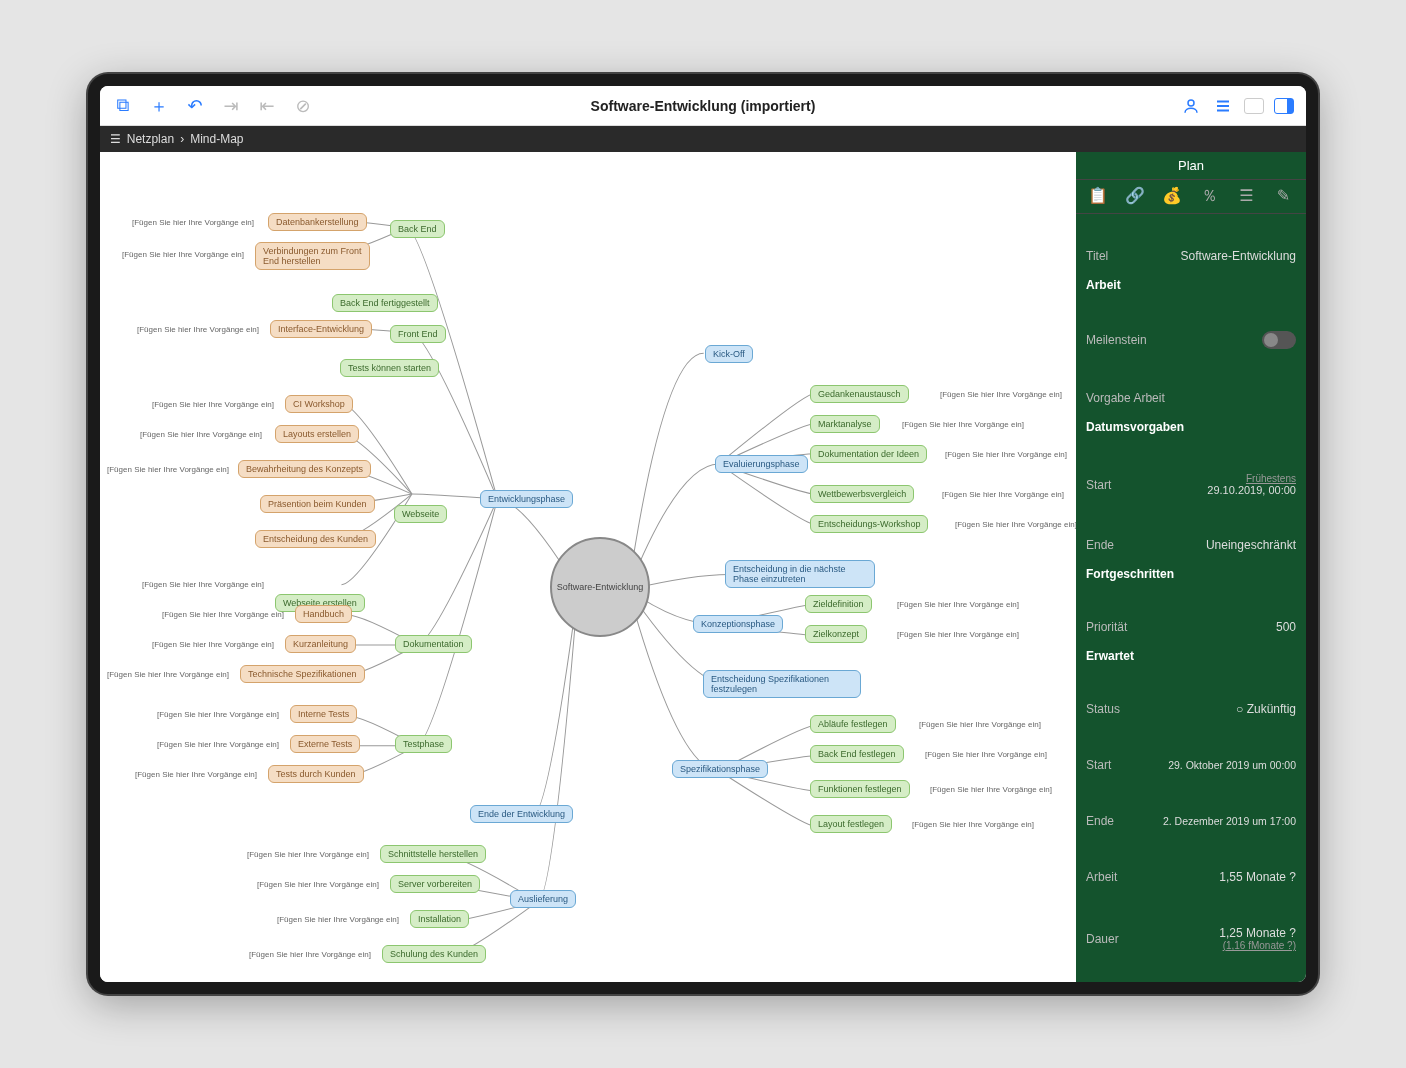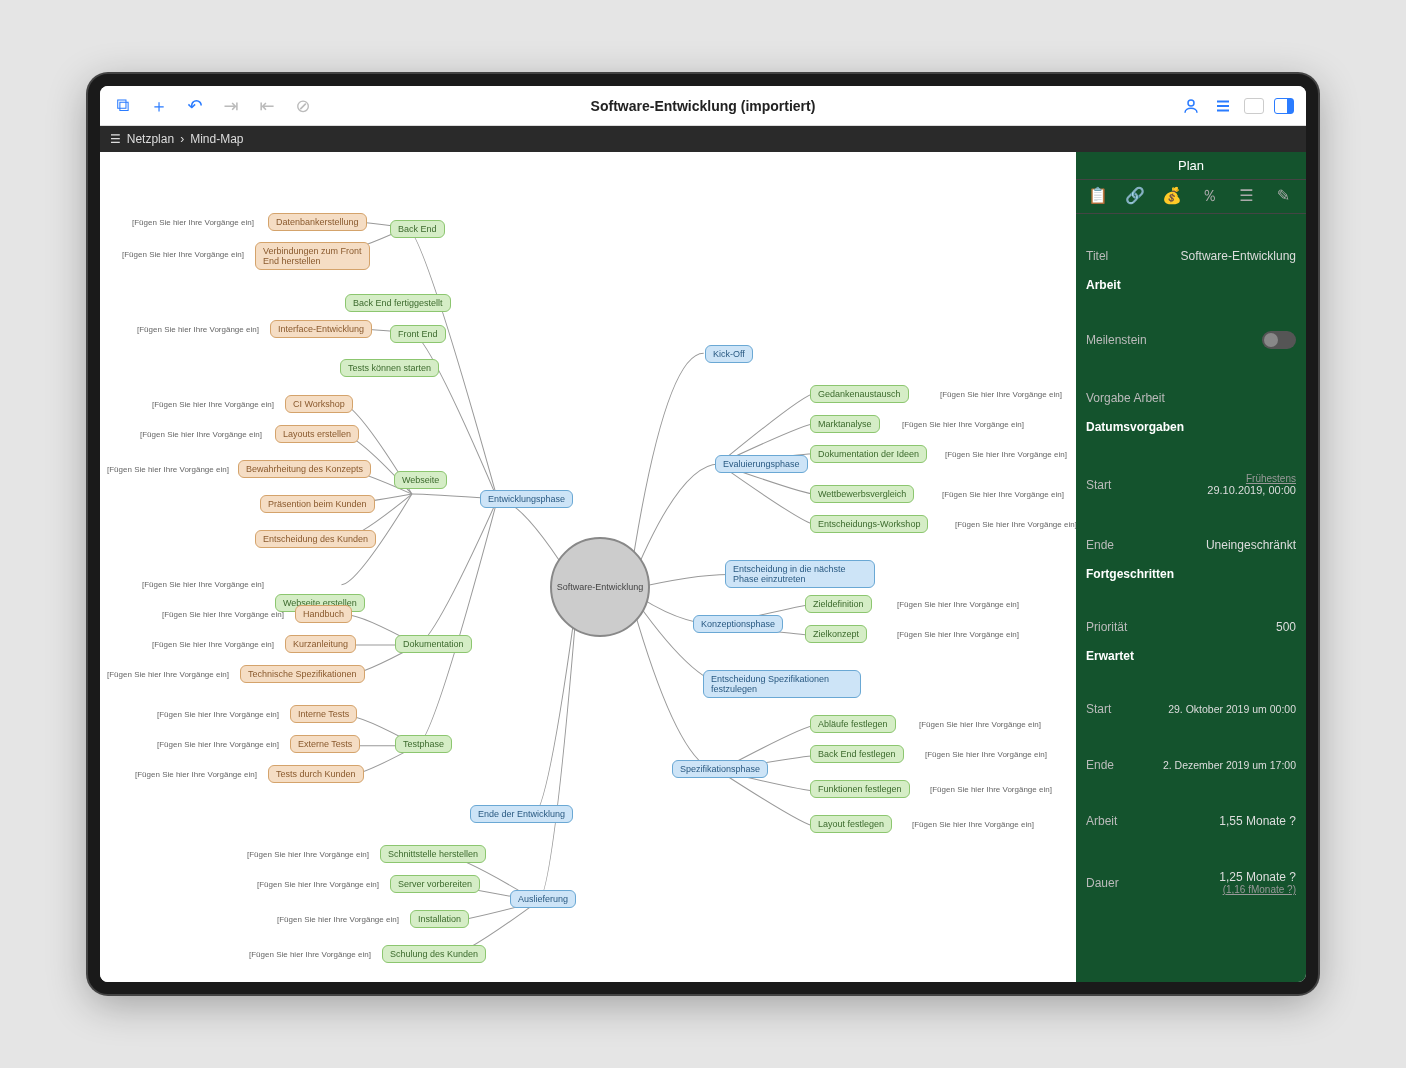--- a/index.html
+++ b/index.html
@@ -161,27 +161,27 @@
       <div class="node gray" style="left:823px;top:630px">[Fügen Sie hier Ihre Vorgänge ein]</div>
       <div class="node gray" style="left:805px;top:665px">[Fügen Sie hier Ihre Vorgänge ein]</div>
 
       <div class="node blue" style="left:380px;top:338px">Entwicklungsphase</div>
       <div class="node green" style="left:290px;top:68px">Back End</div>
       <div class="node orange" style="left:168px;top:61px">Datenbankerstellung</div>
       <div class="node orange" style="left:155px;top:90px;white-space:normal;width:115px">Verbindungen zum Front End herstellen</div>
       <div class="node gray" style="left:25px;top:63px">[Fügen Sie hier Ihre Vorgänge ein]</div>
       <div class="node gray" style="left:15px;top:95px">[Fügen Sie hier Ihre Vorgänge ein]</div>
 
-      <div class="node green" style="left:245px;top:142px">Back End fertiggestellt</div>
+      <div class="node green" style="left:232px;top:142px">Back End fertiggestellt</div>
       <div class="node green" style="left:290px;top:173px">Front End</div>
       <div class="node orange" style="left:170px;top:168px">Interface-Entwicklung</div>
       <div class="node gray" style="left:30px;top:170px">[Fügen Sie hier Ihre Vorgänge ein]</div>
       <div class="node green" style="left:240px;top:207px">Tests können starten</div>
 
-      <div class="node green" style="left:294px;top:319px">Webseite</div>
+      <div class="node green" style="left:294px;top:353px">Webseite</div>
       <div class="node orange" style="left:185px;top:243px">CI Workshop</div>
       <div class="node orange" style="left:175px;top:273px">Layouts erstellen</div>
       <div class="node orange" style="left:138px;top:308px">Bewahrheitung des Konzepts</div>
       <div class="node orange" style="left:160px;top:343px">Präsention beim Kunden</div>
       <div class="node orange" style="left:155px;top:378px">Entscheidung des Kunden</div>
       <div class="node green" style="left:175px;top:442px">Webseite erstellen</div>
       <div class="node gray" style="left:45px;top:245px">[Fügen Sie hier Ihre Vorgänge ein]</div>
       <div class="node gray" style="left:33px;top:275px">[Fügen Sie hier Ihre Vorgänge ein]</div>
       <div class="node gray" style="left:0px;top:310px">[Fügen Sie hier Ihre Vorgänge ein]</div>
       <div class="node gray" style="left:35px;top:425px">[Fügen Sie hier Ihre Vorgänge ein]</div>
@@ -248,20 +248,24 @@
         <span class="sb-label">Ende</span>
         <span class="sb-value">Uneingeschränkt</span>
       </div>
       <div class="sb-section">Fortgeschritten</div>
       <div class="sb-row">
         <span class="sb-label">Priorität</span>
         <span class="sb-value">500</span>
       </div>
       <div class="sb-section">Erwartet</div>
       <div class="sb-row">
+        <span class="sb-label">Status</span>
+        <span class="sb-value">○ <span>Zukünftig</span></span>
+      </div>
+      <div class="sb-row">
         <span class="sb-label">Start</span>
         <span class="sb-value" style="font-size:10.5px">29. Oktober 2019 um 00:00</span>
       </div>
       <div class="sb-row">
         <span class="sb-label">Ende</span>
         <span class="sb-value" style="font-size:10.5px">2. Dezember 2019 um 17:00</span>
       </div>
       <div class="sb-row">
         <span class="sb-label">Arbeit</span>
         <span class="sb-value">1,55 Monate ?</span>

